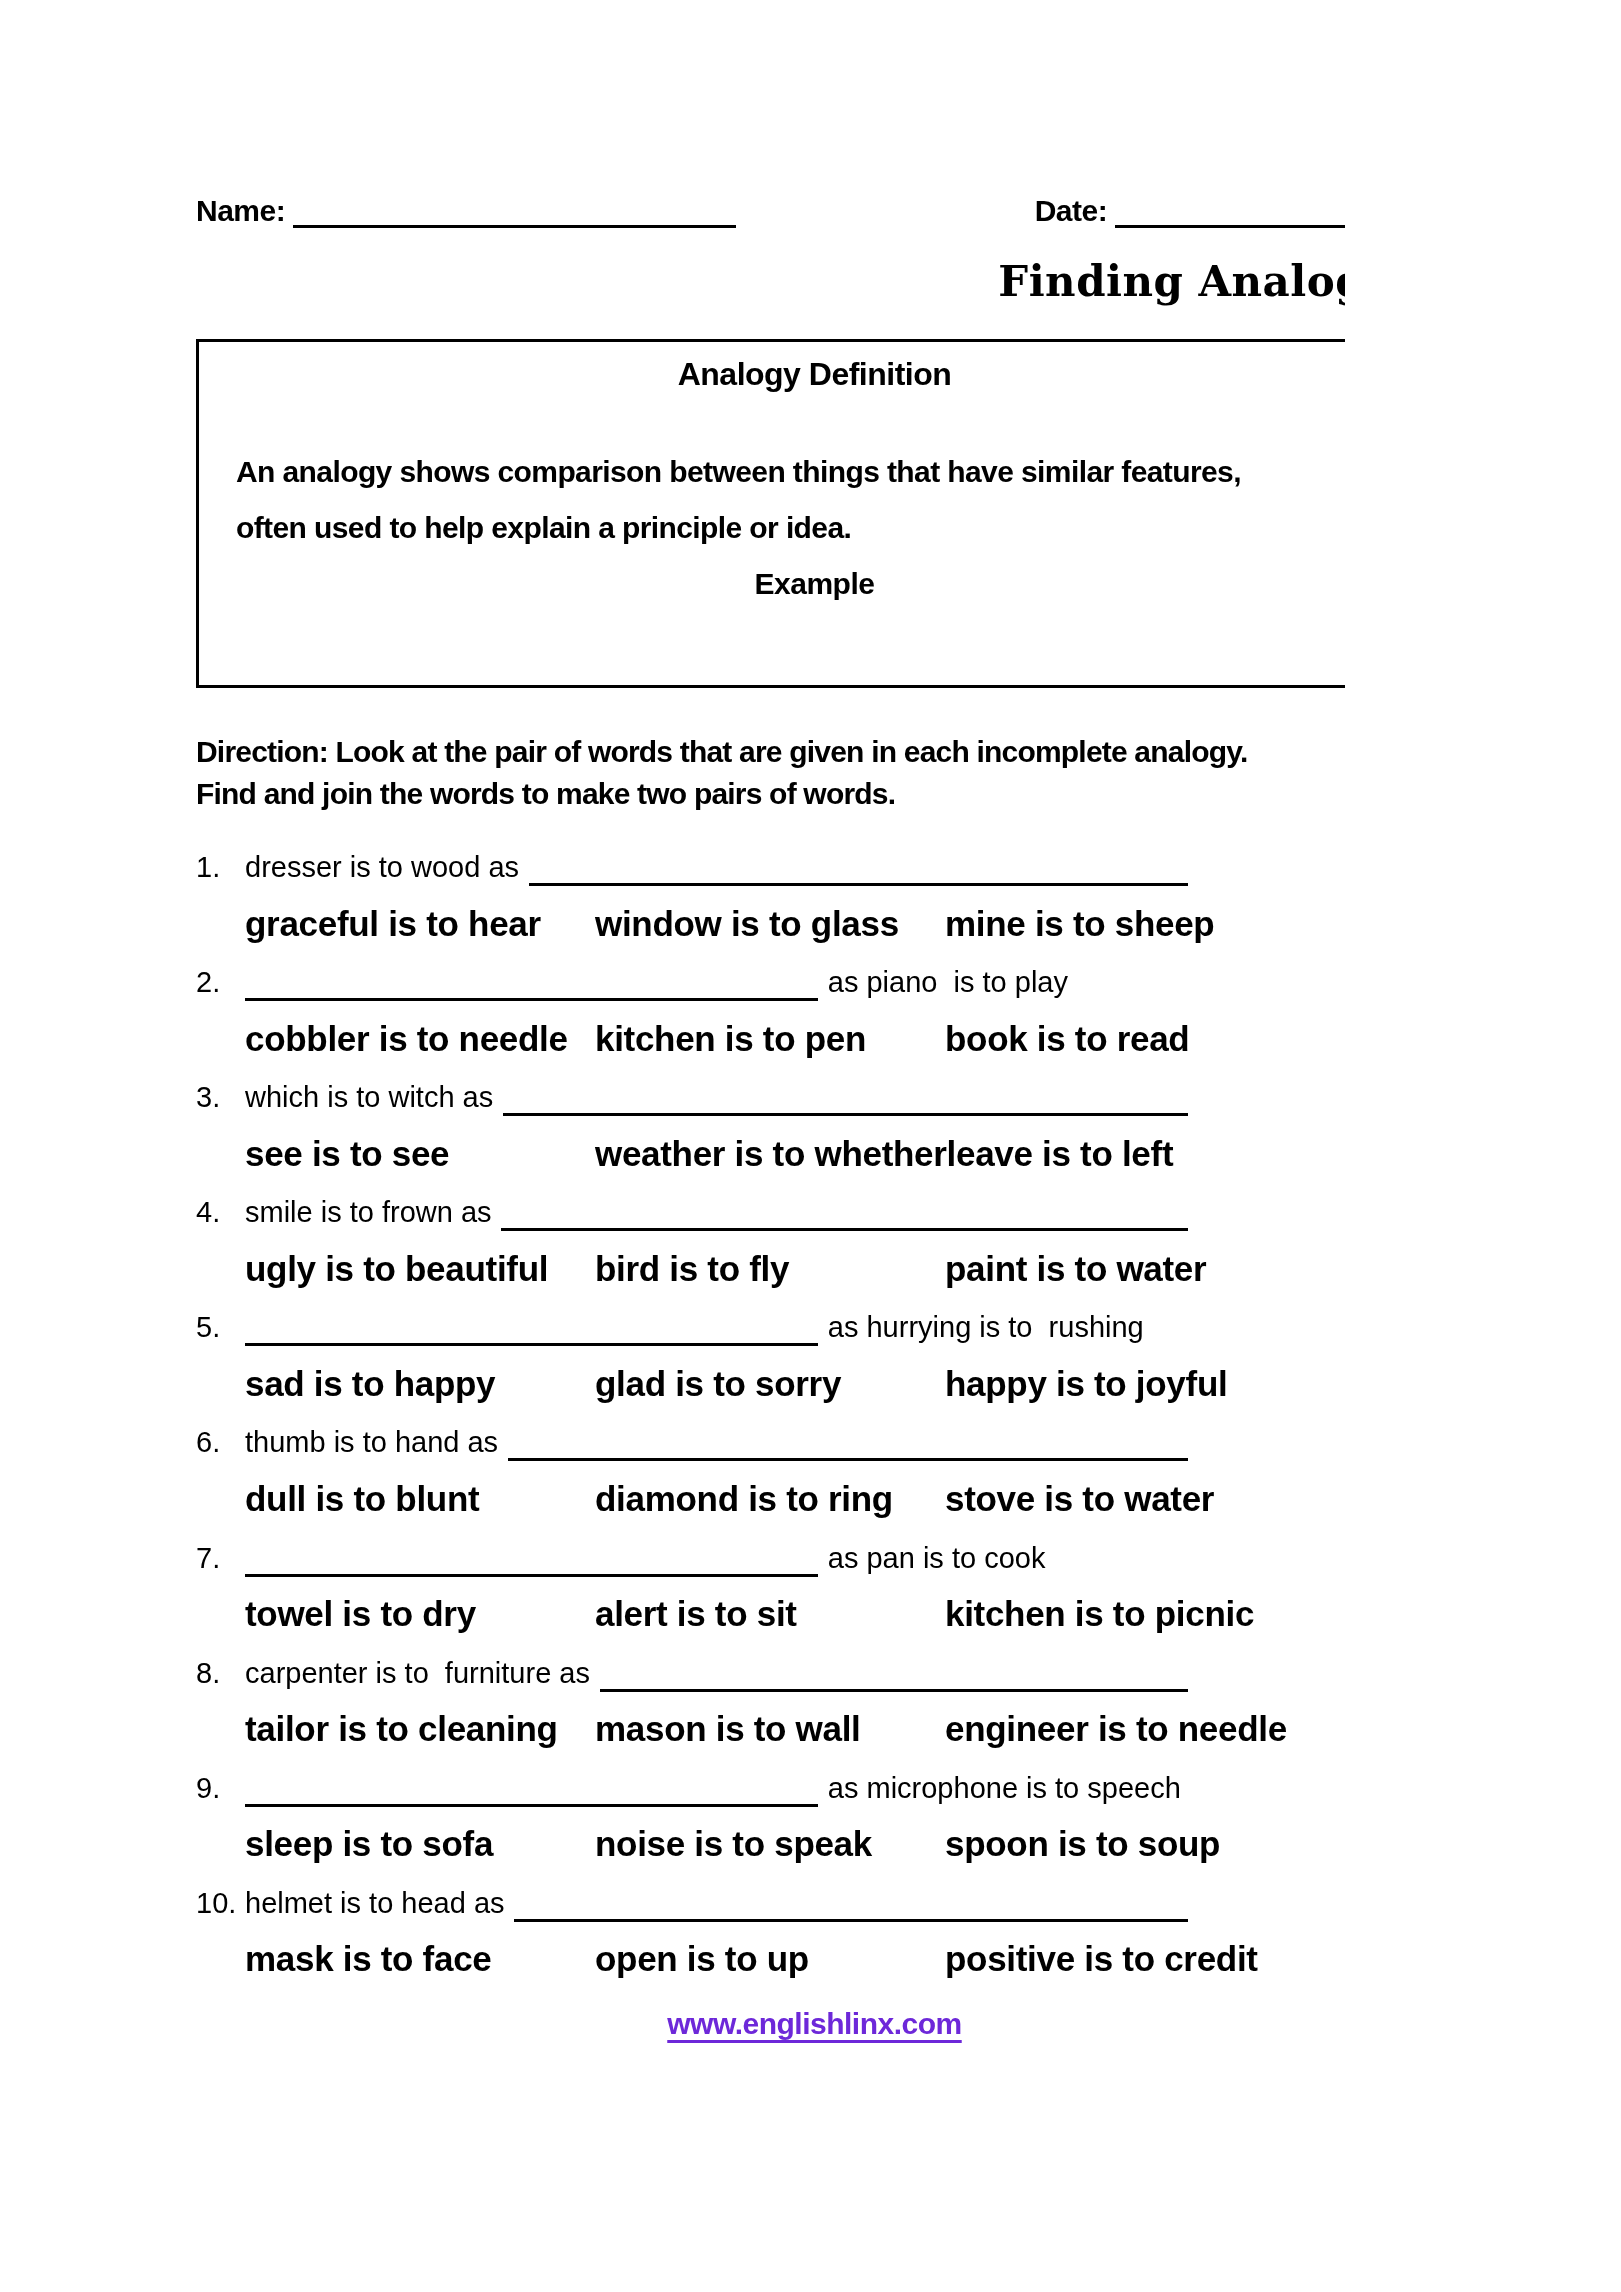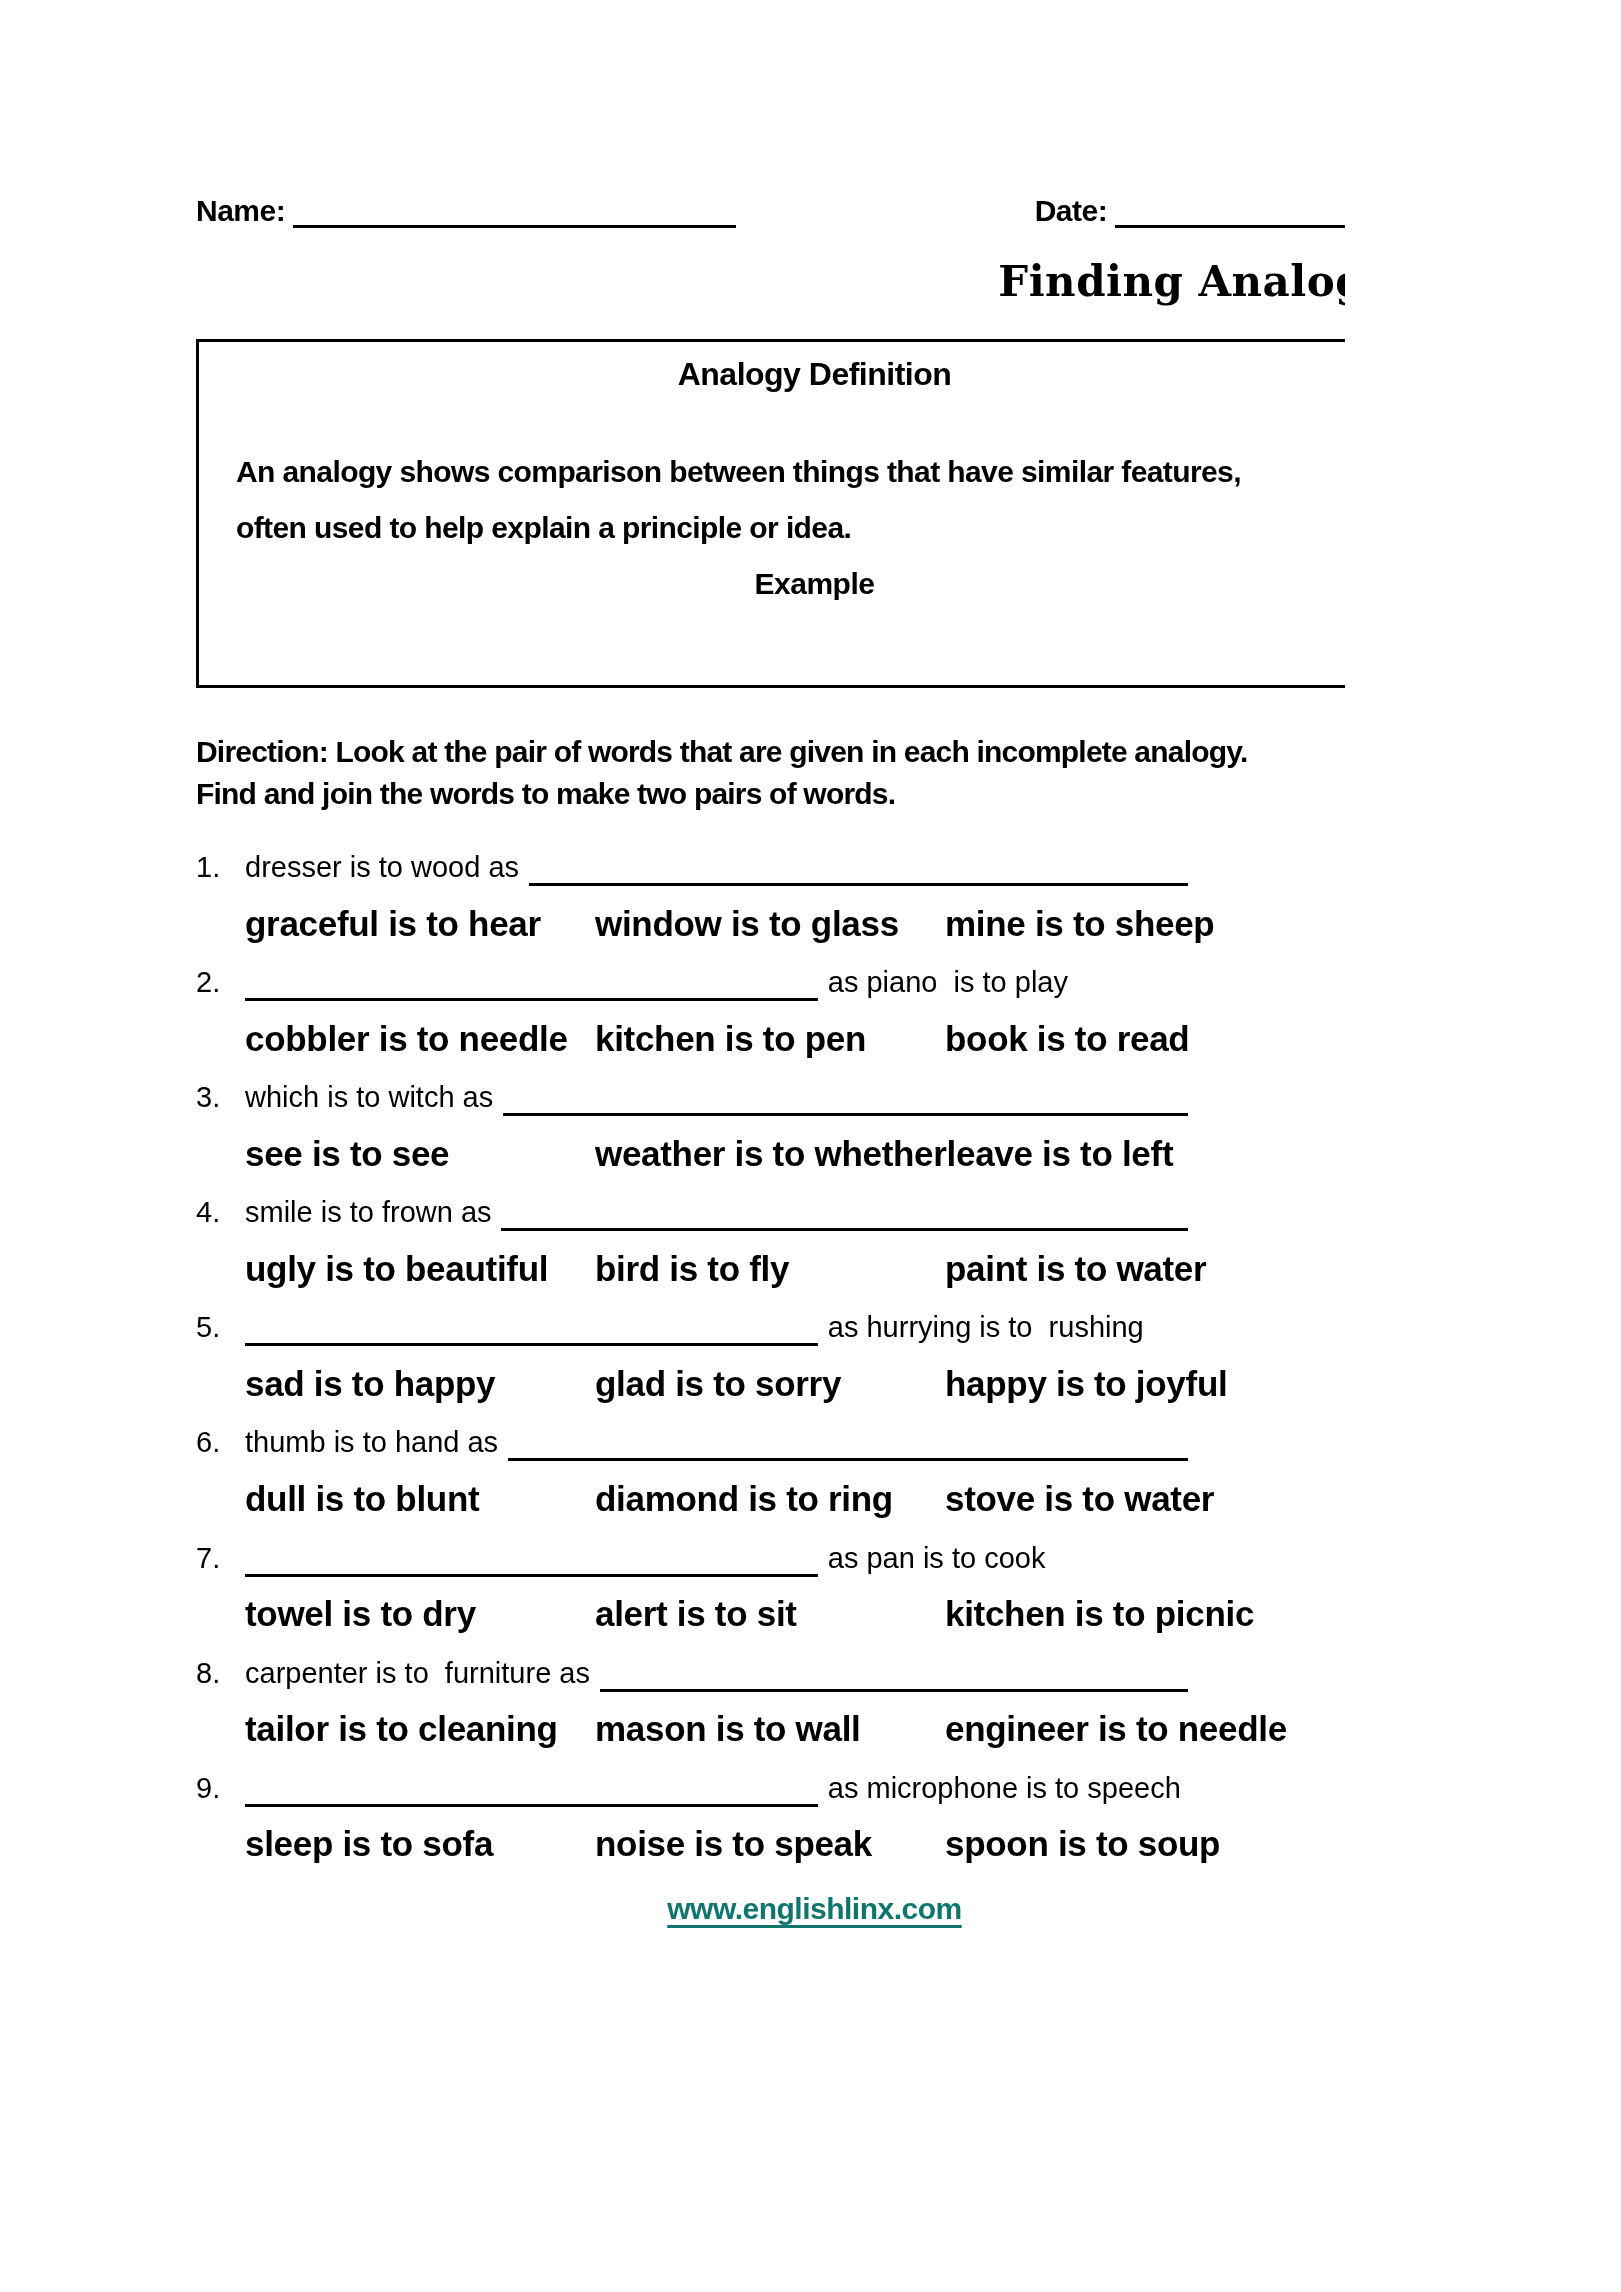--- a/index.html
+++ b/index.html
@@ -184,21 +184,33 @@
             <span class="q-num">9.</span>
             <span class="blank lead"></span>
             <span class="q-text">as microphone is to speech</span>
           </div>
           <div class="q-opts">
             <span class="q-opt">sleep is to sofa</span>
             <span class="q-opt">noise is to speak</span>
             <span class="q-opt">spoon is to soup</span>
           </div>
         </li>
+        <li class="q-item">
+          <div class="q-line">
+            <span class="q-num">10.</span>
+            <span class="q-text">helmet is to head as</span>
+            <span class="blank trail"></span>
+          </div>
+          <div class="q-opts">
+            <span class="q-opt">mask is to face</span>
+            <span class="q-opt">open is to up</span>
+            <span class="q-opt">positive is to credit</span>
+          </div>
+        </li>
       </ol>
 
     <div class="footer">
-      <a class="site-link" href="#" style="color: #0f766e;">www.englishlinx.com</a>
+      <a class="site-link" href="#" style="color: #6d28d9;">www.englishlinx.com</a>
     </div>
 
   </div>
 </div>
 
 
 </body></html>

